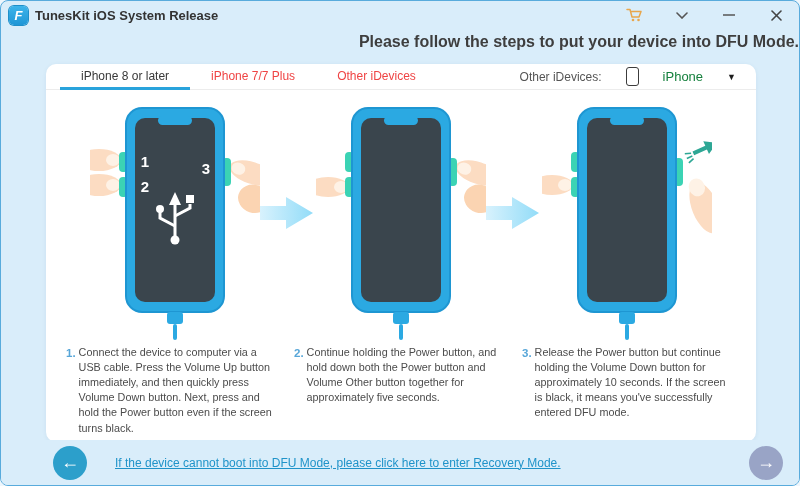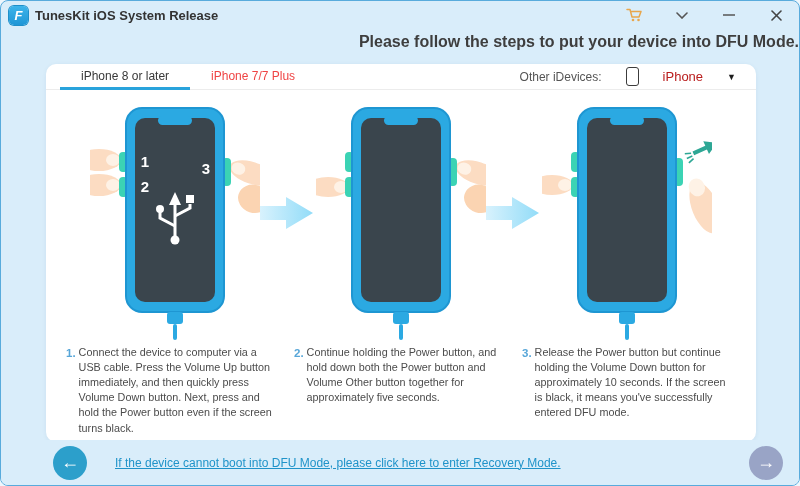--- a/index.html
+++ b/index.html
@@ -28,21 +28,21 @@
   }
   .tabbar { display:flex; align-items:stretch; height:26px; border-bottom:1px solid #ececec; padding-left:14px; }
   .tab {
     display:flex; align-items:center; padding:0 21px; font-size:12px; color:#ef4444;
     cursor:pointer; border-bottom:3px solid transparent; margin-bottom:-1px;
   }
   .tab.active { color:#383838; border-bottom-color:#29a3dc; }
   .selector { margin-left:auto; display:flex; align-items:center; gap:24px; padding-right:20px; cursor:pointer; }
   .selector-label { font-size:12px; color:#555; }
   .phone-glyph { width:13px; height:19px; border:1.5px solid #3c3c3c; border-radius:3px; }
-  .selector-value { font-size:13px; color:#b91c1c; }
+  .selector-value { font-size:13px; color:#15803d; }
   .selector-caret { font-size:9px; color:#1d1d1d; }
   
   .phones { display:flex; justify-content:center; align-items:center; margin-top:10px; }
   .phones svg.phone { width:170px; height:245px; }
   .phones svg.flow-arrow { width:56px; height:40px; margin-top:-20px; }
   
   .steps { display:flex; gap:14px; padding:0 20px; margin-top:0px; }
   .step { flex:1; display:flex; }
   .step-num { font-size:11.5px; font-weight:bold; color:#57a6d8; margin-right:3px; line-height:1.4; }
   .step-text { font-size:10.8px; color:#4b4b4b; line-height:1.4; }
@@ -91,20 +91,21 @@
     </div>
   </div>
 
   <div class="heading">Please follow the steps to put your device into DFU Mode.</div>
 
   <div class="card">
 
     <div class="tabbar">
       <div class="tab active">iPhone 8 or later</div>
       <div class="tab">iPhone 7/7 Plus</div>
+      <div class="tab">Other iDevices</div>
       <div class="selector">
         <span class="selector-label">Other iDevices:</span>
         <span class="phone-glyph"></span>
         <span class="selector-value">iPhone</span>
         <span class="selector-caret">▼</span>
       </div>
     </div>
 
     <div class="phones">
 

